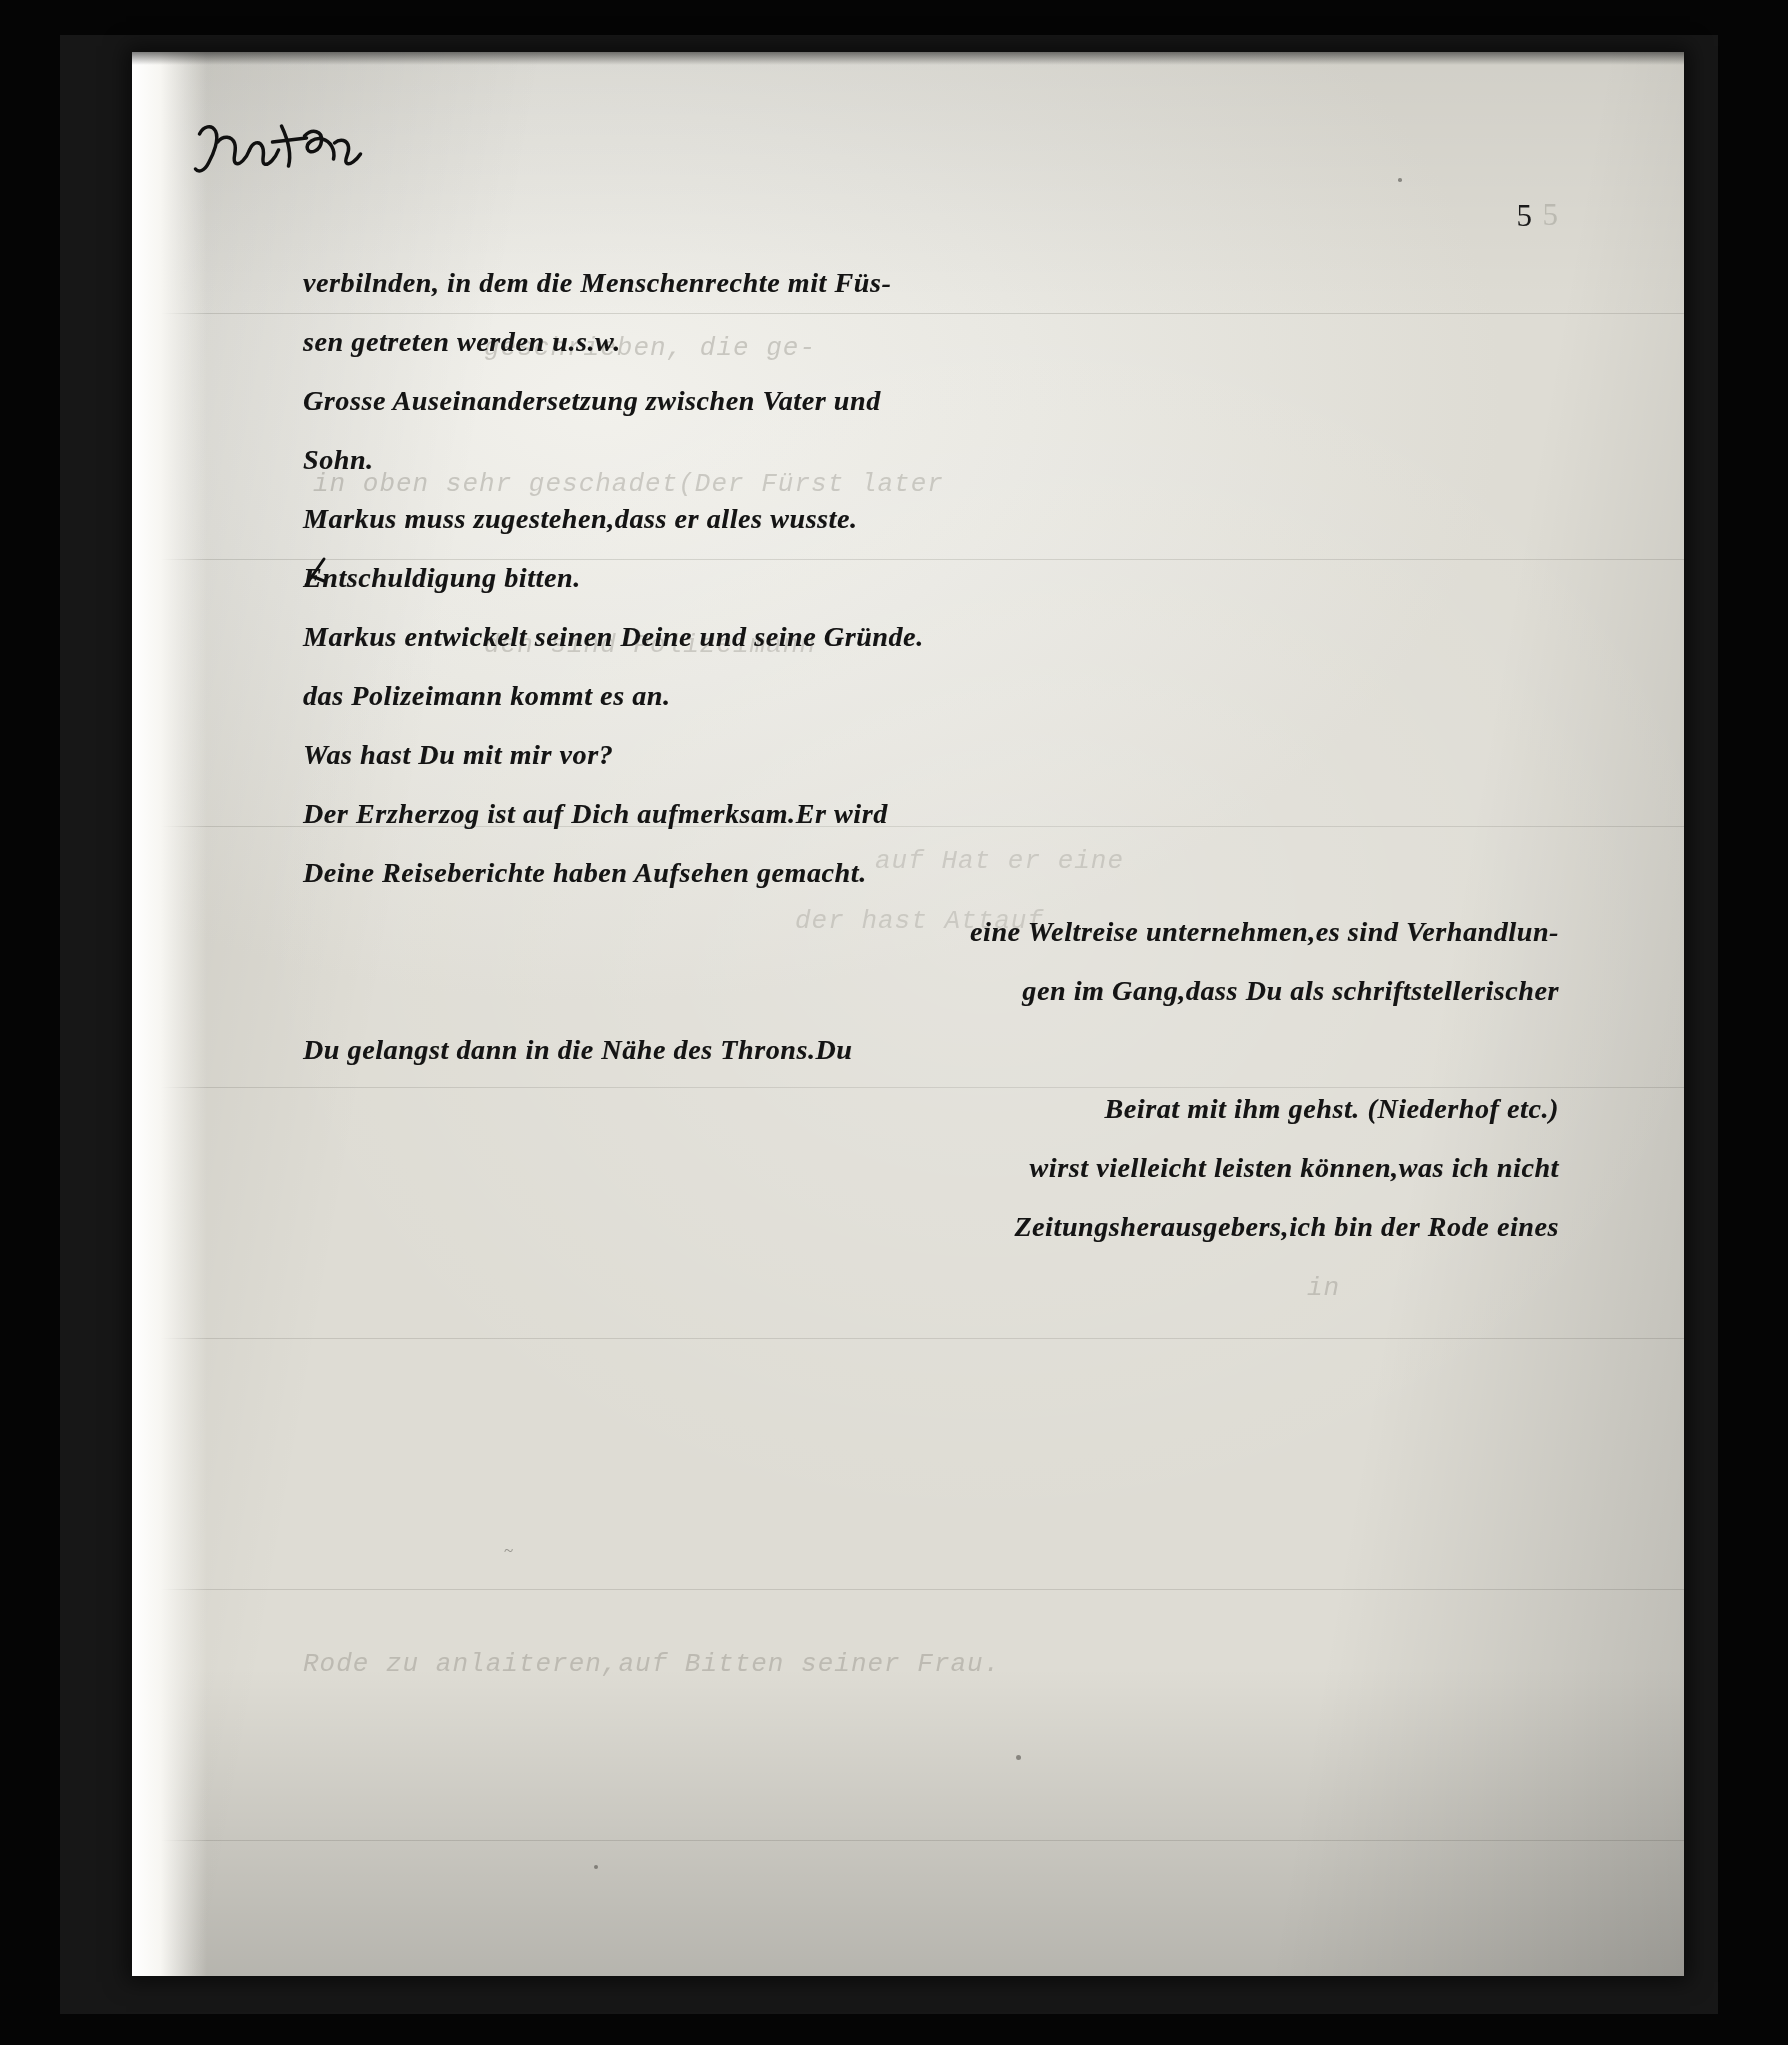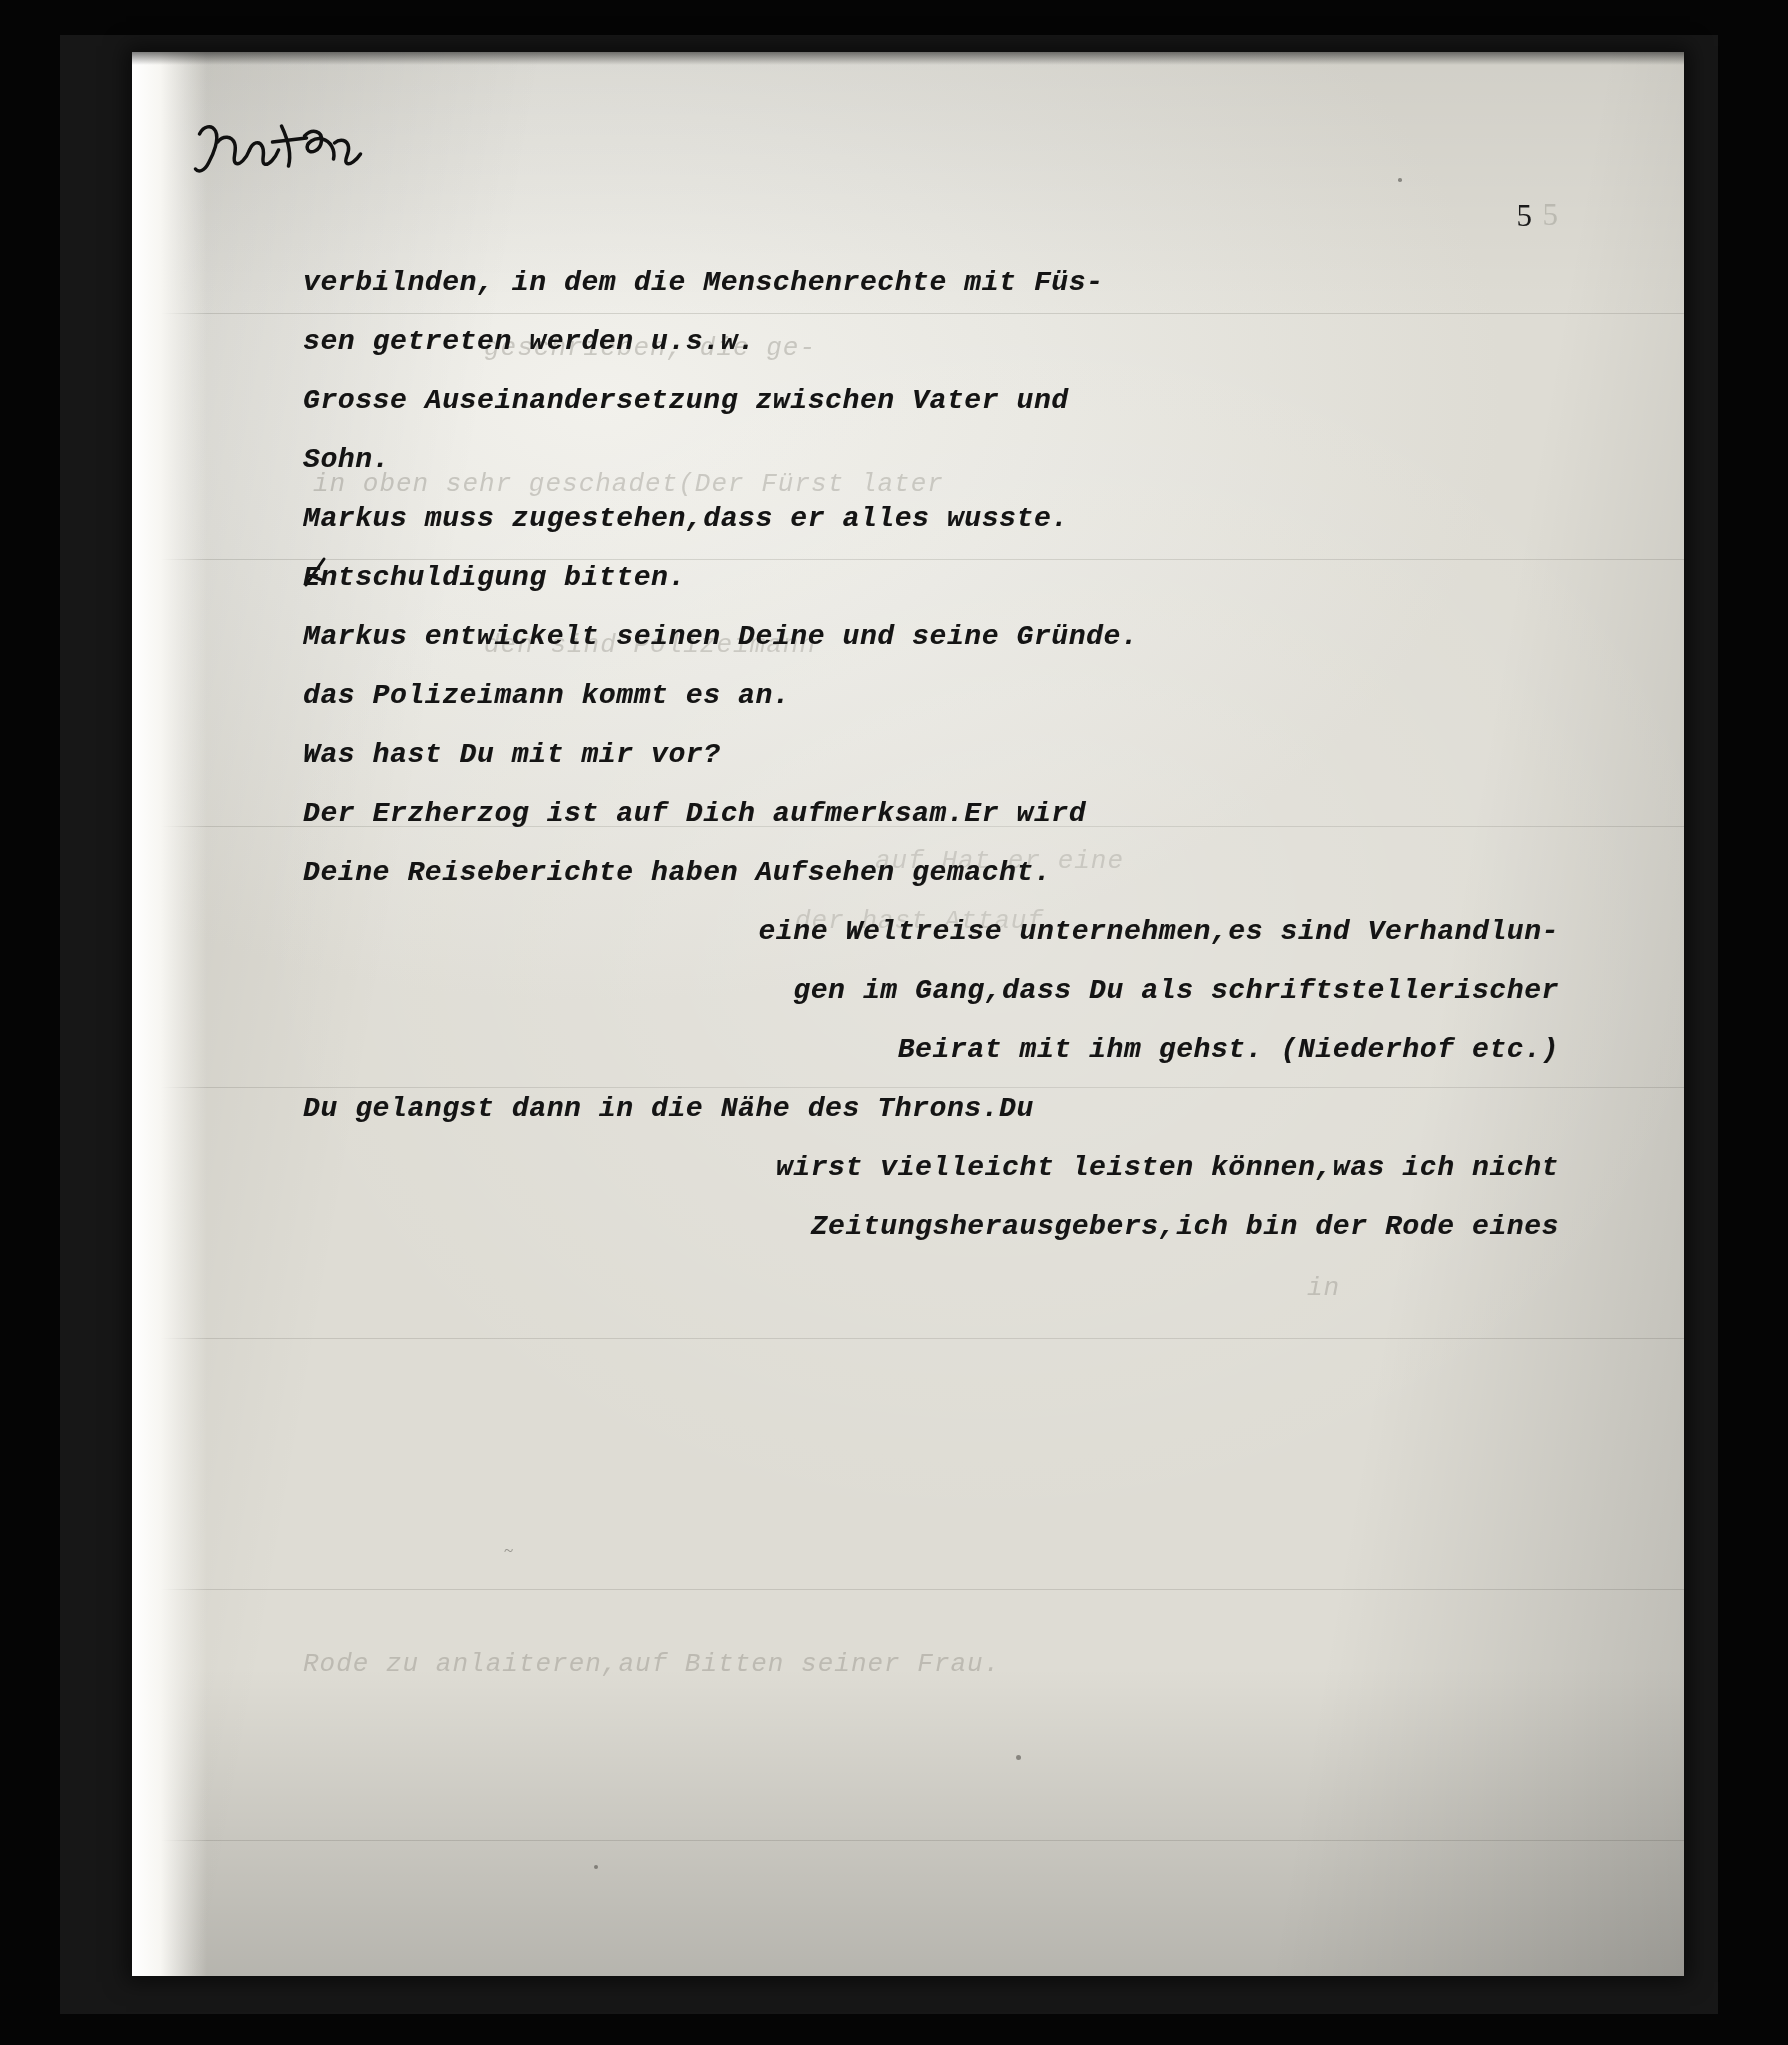--- a/index.html
+++ b/index.html
@@ -137,21 +137,21 @@
   }
 
   
   #typescript {
     position: absolute;
     left: 171px;
     top: 201px;
     width: 1256px;
   }
   .tline {
-    font-family: Liberation Mono, monospace;
+    font-family: Liberation Serif, serif;
     font-style: italic;
     font-weight: 700;
     font-size: 28px;
     line-height: 59px;
     color: #141414;
     letter-spacing: 0.6px;
     white-space: nowrap;
     text-shadow: 0.3px 0.3px 0 rgba(0,0,0,0.35);
   }
   .tline.indent {
@@ -252,22 +252,22 @@
       <div class="tline">Sohn.</div>
       <div class="tline">Markus muss zugestehen,dass er alles wusste.</div>
       <div class="tline">Entschuldigung bitten.</div>
       <div class="tline">Markus entwickelt seinen Deine und seine Gründe.</div>
       <div class="tline">das Polizeimann kommt es an.</div>
       <div class="tline">Was hast Du mit mir vor?</div>
       <div class="tline">Der Erzherzog ist auf Dich aufmerksam.Er wird</div>
       <div class="tline">Deine Reiseberichte haben Aufsehen gemacht.</div>
       <div class="tline indent">eine Weltreise unternehmen,es sind Verhandlun-</div>
       <div class="tline indent">gen im Gang,dass Du als schriftstellerischer</div>
+      <div class="tline">Du gelangst dann in die Nähe des Throns.Du</div>
       <div class="tline indent">Beirat mit ihm gehst. (Niederhof etc.)</div>
-      <div class="tline">Du gelangst dann in die Nähe des Throns.Du</div>
       <div class="tline indent">wirst vielleicht leisten können,was ich nicht</div>
       <div class="tline indent">Zeitungsherausgebers,ich bin der Rode eines</div>
     </div>
 
     <div id="stray-tick">~</div>
 
     <div class="speck" style="left:884px; top:1703px; width:5px; height:5px;"></div>
     <div class="speck" style="left:462px;  top:1813px; width:4px;  height:4px;"></div>
     <div class="speck" style="left:1266px; top:126px;  width:3.5px;  height:3.5px;"></div>
 

